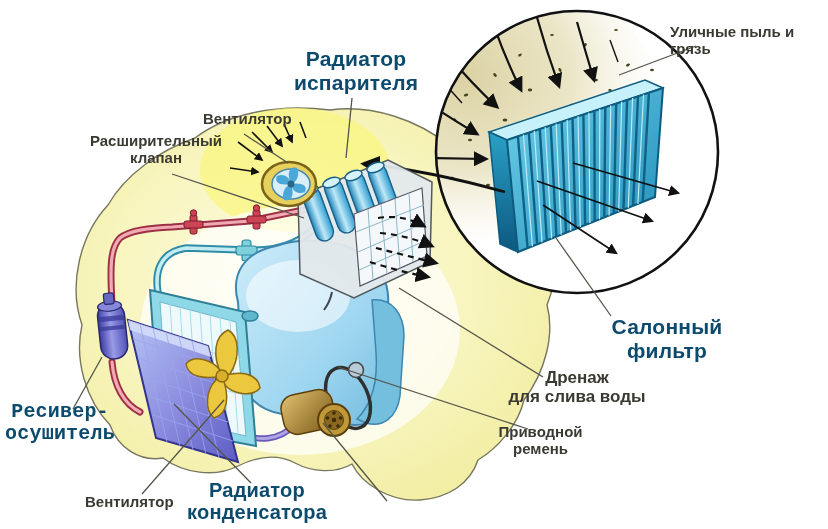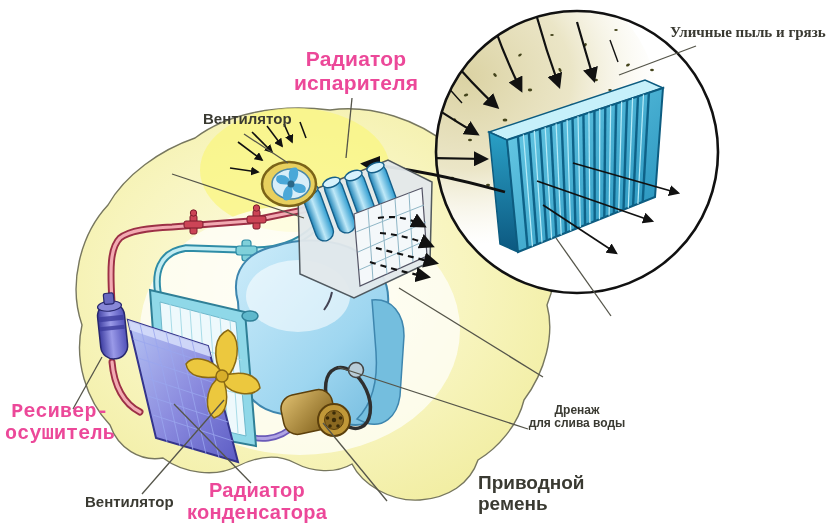--- a/index.html
+++ b/index.html
@@ -2,32 +2,32 @@
 <html><head>
 <meta charset="utf-8">
 <style>
   html,body{margin:0;padding:0;background:#ffffff;}
   #stage{
     position:relative;width:828px;height:529px;background:#ffffff;overflow:hidden;
     font-family:"Liberation Sans", sans-serif;
   }
   #stage svg{position:absolute;left:0;top:0;}
   .lbl{
-    position:absolute;white-space:pre-line;color:#ec4899;line-height:1.12;
+    position:absolute;white-space:pre-line;color:#0c4a6e;line-height:1.12;
     font-family:"Liberation Sans", sans-serif;
   }
   .lbl-main{font-weight:700;font-size:20px;letter-spacing:.2px;}
   .lbl-sub{font-weight:600;font-size:15px;color:#3a3a32;}
   .lbl-evaporator{left:276px;top:47px;width:160px;text-align:center;font-size:21px;}
   .lbl-fan-top{left:203px;top:111px;}
   .lbl-expansion{left:80px;top:133px;width:152px;text-align:center;}
-  .lbl-dust{left:670px;top:24px;font-family:Liberation Serif, serif;}
+  .lbl-dust{left:670px;top:24px;}
   .lbl-cabin-filter{left:592px;top:315px;width:150px;text-align:center;font-size:21px;}
-  .lbl-drain{left:502px;top:368px;width:150px;text-align:center;font-size:12px;margin-top:36px;}
-  .lbl-belt{left:478px;top:424px;width:125px;font-size:19px;margin-top:48px;}
+  .lbl-drain{left:502px;top:368px;width:150px;text-align:center;font-size:17px;}
+  .lbl-belt{left:478px;top:424px;width:125px;text-align:center;font-size:15px;}
   .lbl-receiver{left:0px;top:401px;width:120px;text-align:center;font-family:Liberation Mono, monospace;}
   .lbl-fan-bottom{left:85px;top:494px;}
   .lbl-condenser{left:172px;top:479px;width:170px;text-align:center;}
   .lbl-compressor{left:356px;top:499px;}
 </style>
 </head>
 <body>
 
 <div id="stage">
 
@@ -367,21 +367,25 @@
     <line x1="73" y1="409" x2="102" y2="357"></line>
     <line x1="142" y1="494" x2="224" y2="400"></line>
     <line x1="251" y1="483" x2="174" y2="404"></line>
     <line x1="387" y1="501" x2="323" y2="423"></line>
   </g>
 </svg>
 
 <div class="lbl lbl-main lbl-evaporator">Радиатор
 испарителя</div>
 <div class="lbl lbl-sub  lbl-fan-top">Вентилятор</div>
+<div class="lbl lbl-sub  lbl-expansion">Расширительный
+клапан</div>
 <div class="lbl lbl-sub  lbl-dust">Уличные пыль и грязь</div>
+<div class="lbl lbl-main lbl-cabin-filter">Салонный
+фильтр</div>
 <div class="lbl lbl-sub  lbl-drain">Дренаж
 для слива воды</div>
 <div class="lbl lbl-sub  lbl-belt">Приводной
 ремень</div>
 <div class="lbl lbl-main lbl-receiver">Ресивер-
 осушитель</div>
 <div class="lbl lbl-sub  lbl-fan-bottom">Вентилятор</div>
 <div class="lbl lbl-main lbl-condenser">Радиатор
 конденсатора</div>
 

